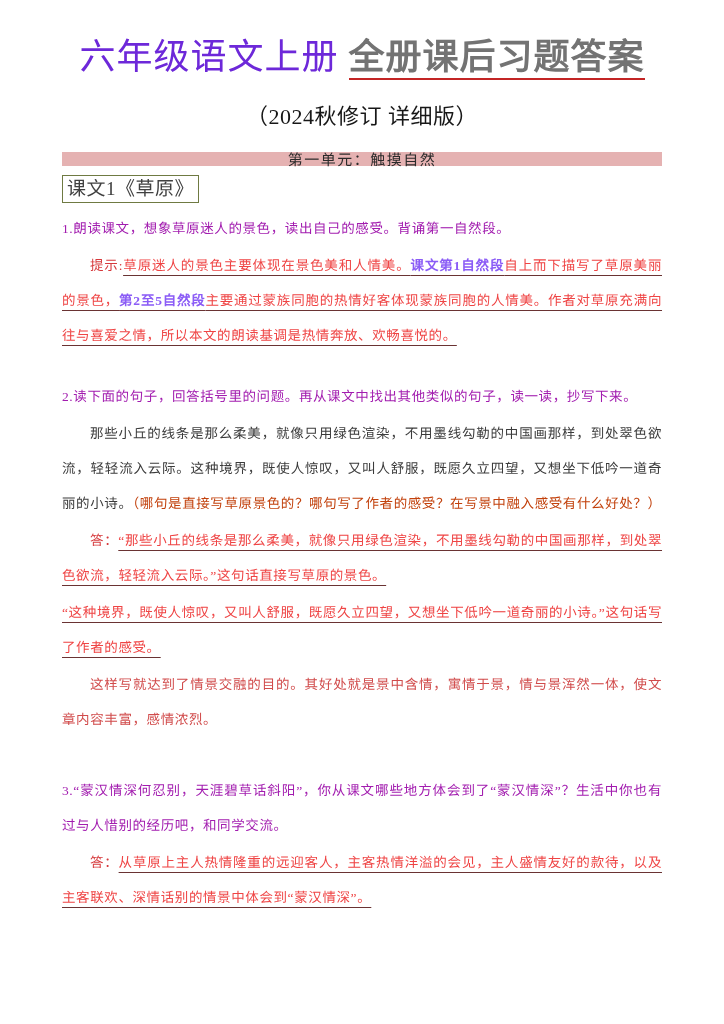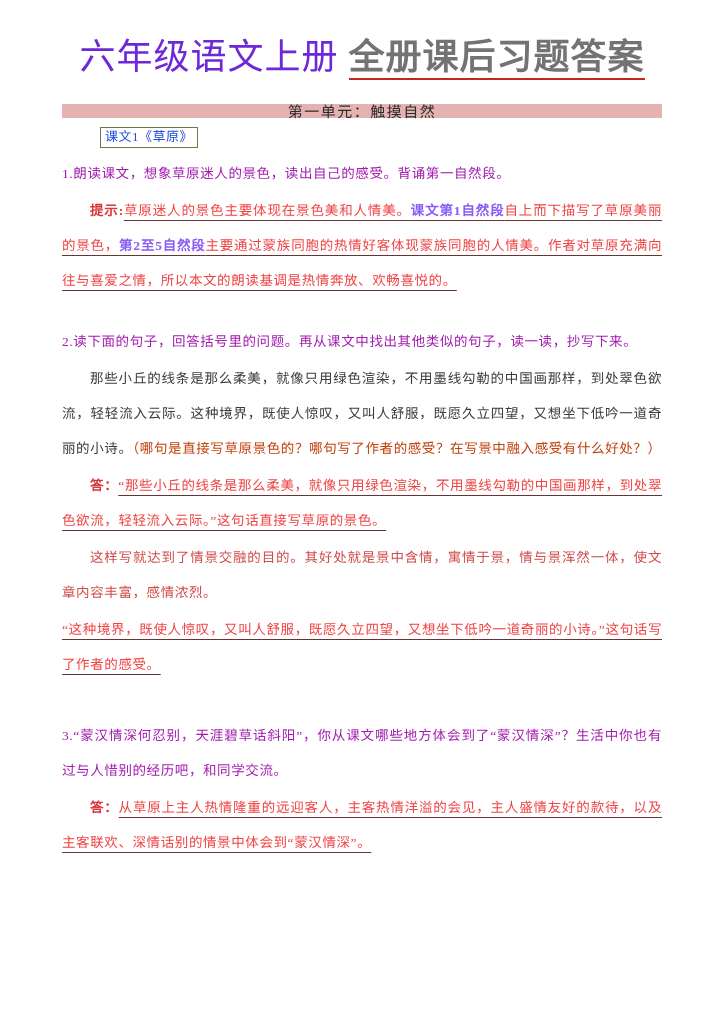--- a/index.html
+++ b/index.html
@@ -68,25 +68,24 @@
   }
 
   
   .lesson-tag-row {
     margin-top: 9px;
   }
   .lesson-tag {
     display: inline-block;
     border: 1.5px solid #6f7a42;
     padding: 1px 4px 2px 4px;
-    font-size: 13px;
-    color: #1d4ed8;
+    font-size: 19px;
+    color: #404040;
     letter-spacing: 0.5px;
     line-height: 1.25;
-    margin-left: 38px;
   }
 
   
   .content {
     margin-top: 8px;
     font-size: 13.5px;
     line-height: 35px;
     letter-spacing: 0.6px;
   }
   .q {
@@ -110,21 +109,21 @@
     text-underline-offset: 5px;
   }
   .ans-red-plain {
     color: #d14b4b;
   }
   .passage {
     color: #3b3b3b;
   }
   .lbl-red {
     color: #d6393c;
-    font-weight: 700;
+    font-weight: 400;
     text-decoration: none;
     margin-top: 20px;
   }
   .hot-red {
     color: #8b5cf6;
     font-weight: 700;
     margin-top: 48px;
   }
   .paren-red {
     color: #c2410c;
@@ -136,20 +135,21 @@
 </style>
 </head>
 <body>
 
 <div class="page">
 
   <div class="title-block">
     <div class="main-title">
       <span class="title-black">六年级语文上册</span><span class="title-red">全册课后习题答案</span>
     </div>
+    <div class="subtitle">（2024秋修订 详细版）</div>
   </div>
 
   <div class="unit-banner">
     <span>第一单元：触摸自然</span>
   </div>
 
   <div class="lesson-tag-row">
     <span class="lesson-tag">课文1《草原》</span>
   </div>
 
@@ -162,25 +162,25 @@
 
     <div class="spacer-sm"></div>
 
     <div class="q">2.读下面的句子，回答括号里的问题。再从课文中找出其他类似的句子，读一读，抄写下来。</div>
     <div class="block indent">
       <span class="passage">那些小丘的线条是那么柔美，就像只用绿色渲染，不用墨线勾勒的中国画那样，到处翠色欲流，轻轻流入云际。这种境界，既使人惊叹，又叫人舒服，既愿久立四望，又想坐下低吟一道奇丽的小诗。</span><span class="paren-red">（哪句是直接写草原景色的？哪句写了作者的感受？在写景中融入感受有什么好处？）</span>
     </div>
     <div class="block indent">
       <span class="lbl-red">答：</span><span class="ans-maroon">“那些小丘的线条是那么柔美，就像只用绿色渲染，不用墨线勾勒的中国画那样，到处翠色欲流，轻轻流入云际。”这句话直接写草原的景色。</span>
     </div>
+    <div class="block">
+      <span class="ans-maroon">“这种境界，既使人惊叹，又叫人舒服，既愿久立四望，又想坐下低吟一道奇丽的小诗。”这句话写了作者的感受。</span>
+    </div>
     <div class="block indent">
       <span class="ans-red-plain">这样写就达到了情景交融的目的。其好处就是景中含情，寓情于景，情与景浑然一体，使文章内容丰富，感情浓烈。</span>
-    </div>
-    <div class="block">
-      <span class="ans-maroon">“这种境界，既使人惊叹，又叫人舒服，既愿久立四望，又想坐下低吟一道奇丽的小诗。”这句话写了作者的感受。</span>
     </div>
 
     <div class="spacer-md"></div>
 
     <div class="q">3.“蒙汉情深何忍别，天涯碧草话斜阳”，你从课文哪些地方体会到了“蒙汉情深”？生活中你也有过与人惜别的经历吧，和同学交流。</div>
     <div class="block indent">
       <span class="lbl-red">答：</span><span class="ans-maroon">从草原上主人热情隆重的远迎客人，主客热情洋溢的会见，主人盛情友好的款待，以及主客联欢、深情话别的情景中体会到“蒙汉情深”。</span>
     </div>
 
   </div>

